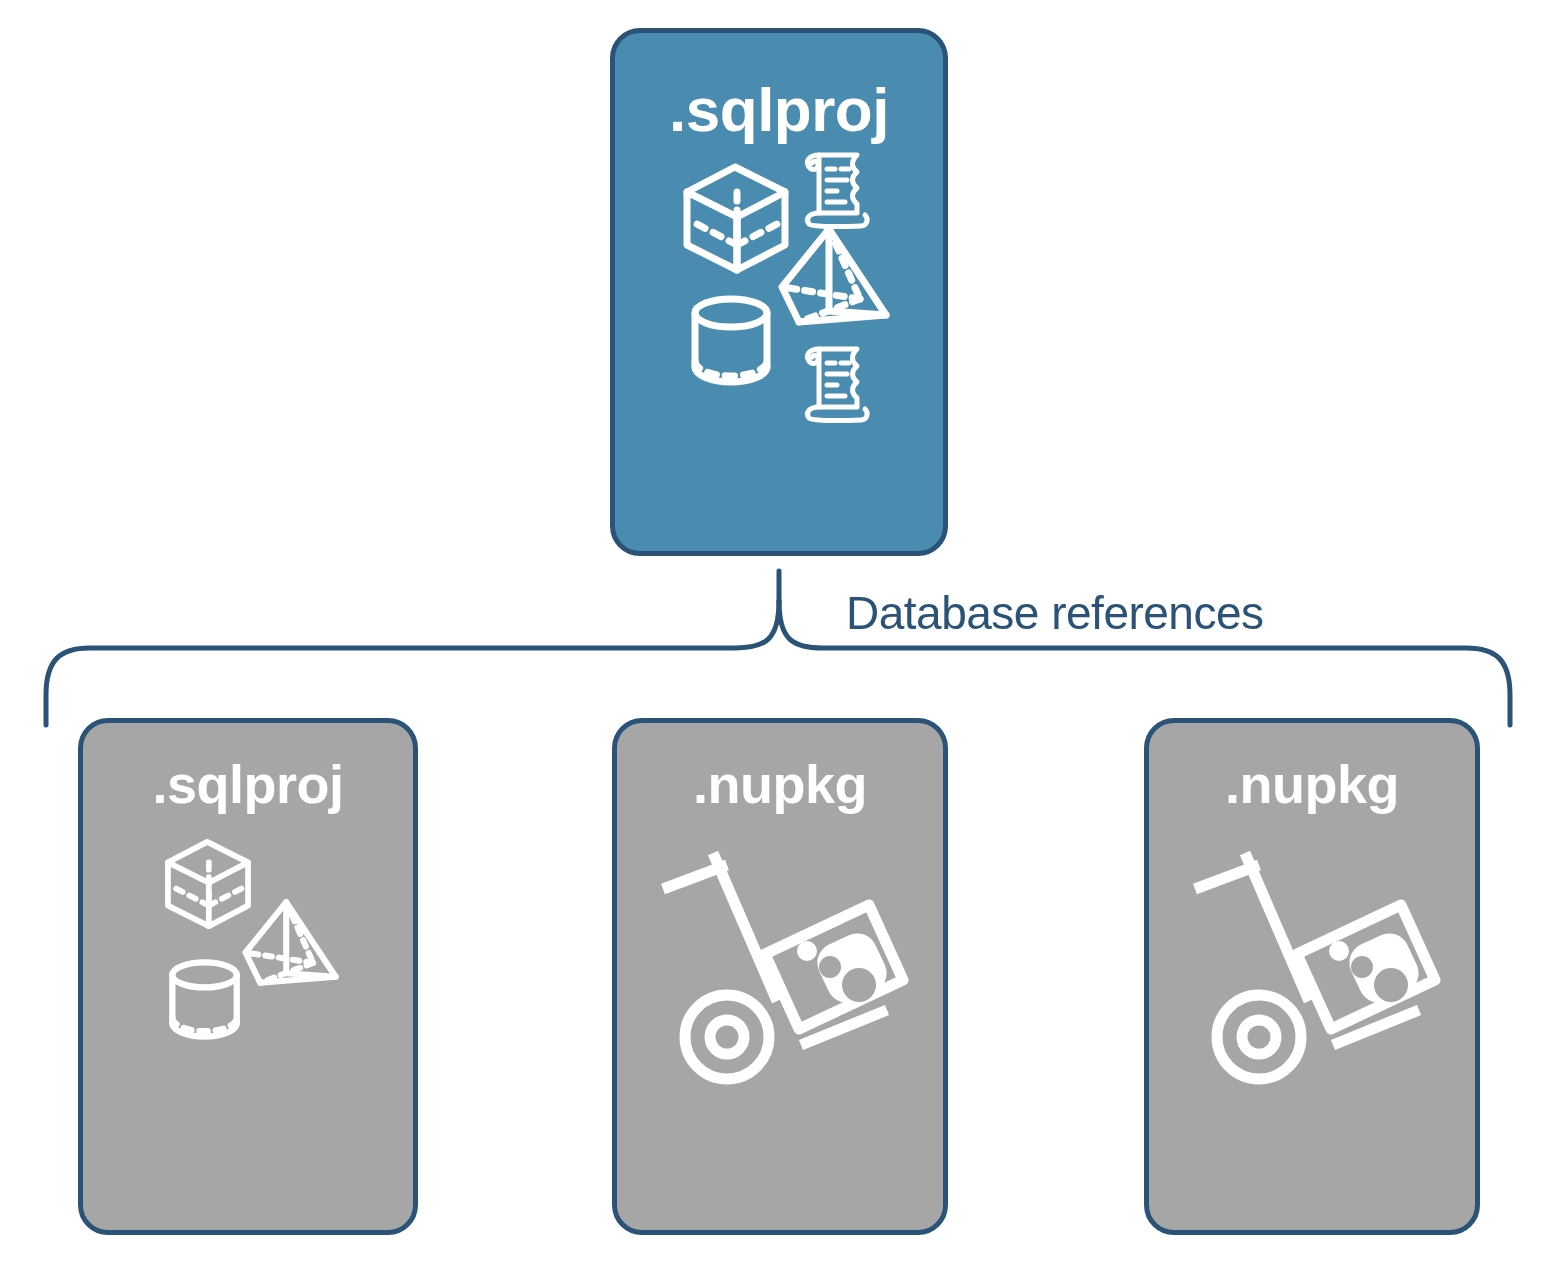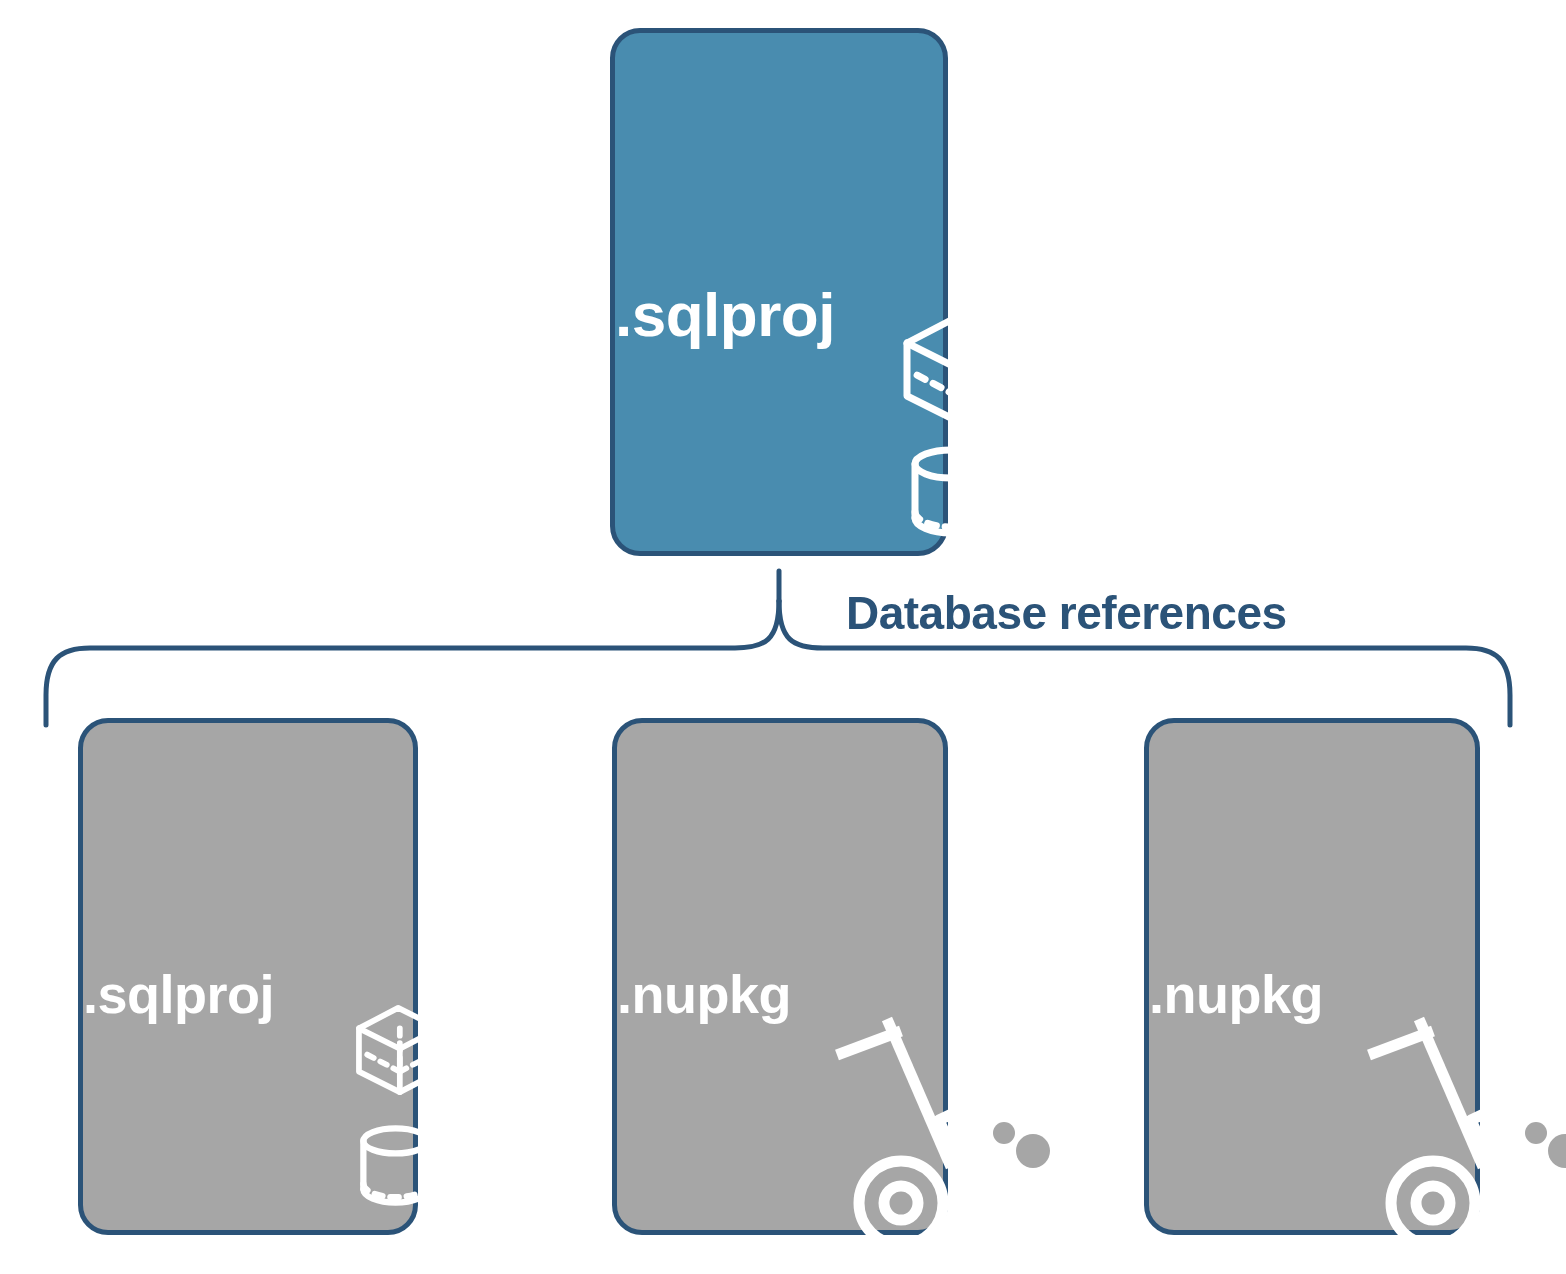--- a/index.html
+++ b/index.html
@@ -24,21 +24,21 @@
     top: 0;
     width: 1566px;
     height: 1274px;
   }
   .node-box {
     position: absolute;
     box-sizing: border-box;
     border-radius: 30px;
     border: 5px solid #2b5378;
     display: flex;
-    flex-direction: row;
+    flex-direction: column;
     align-items: center;
   }
   .node-box.primary {
     background: #498caf;
   }
   .node-box.secondary {
     background: #a6a6a6;
   }
   .node-label {
     color: #ffffff;
@@ -81,21 +81,21 @@
   }
   .icon-svg {
     position: absolute;
     overflow: visible;
   }
   #brace-label {
     position: absolute;
     left: 846px;
     top: 586px;
     font-family: "Liberation Sans", sans-serif;
-    font-weight: bold;
+    font-weight: normal;
     font-size: 46px;
     color: #2b5378;
     letter-spacing: -0.5px;
     white-space: nowrap;
     user-select: none;
   }
 </style>
 </head>
 <body>
 

